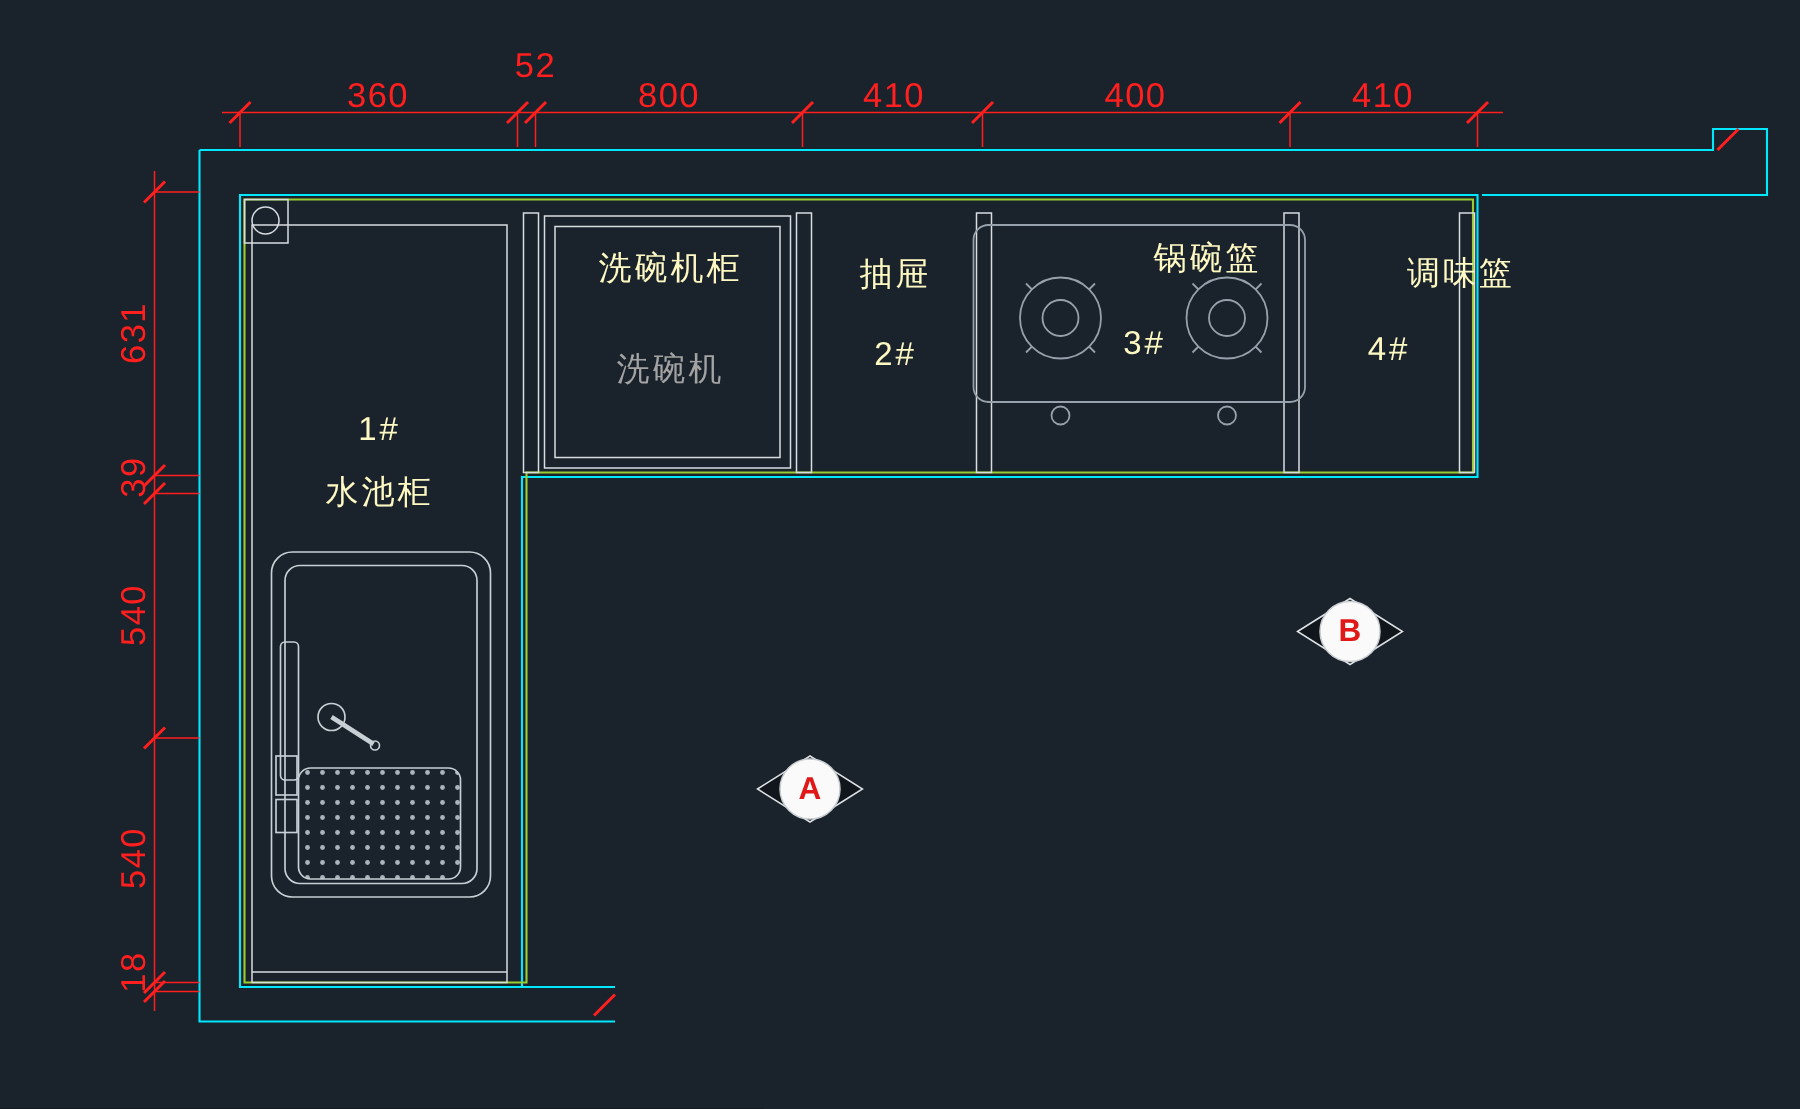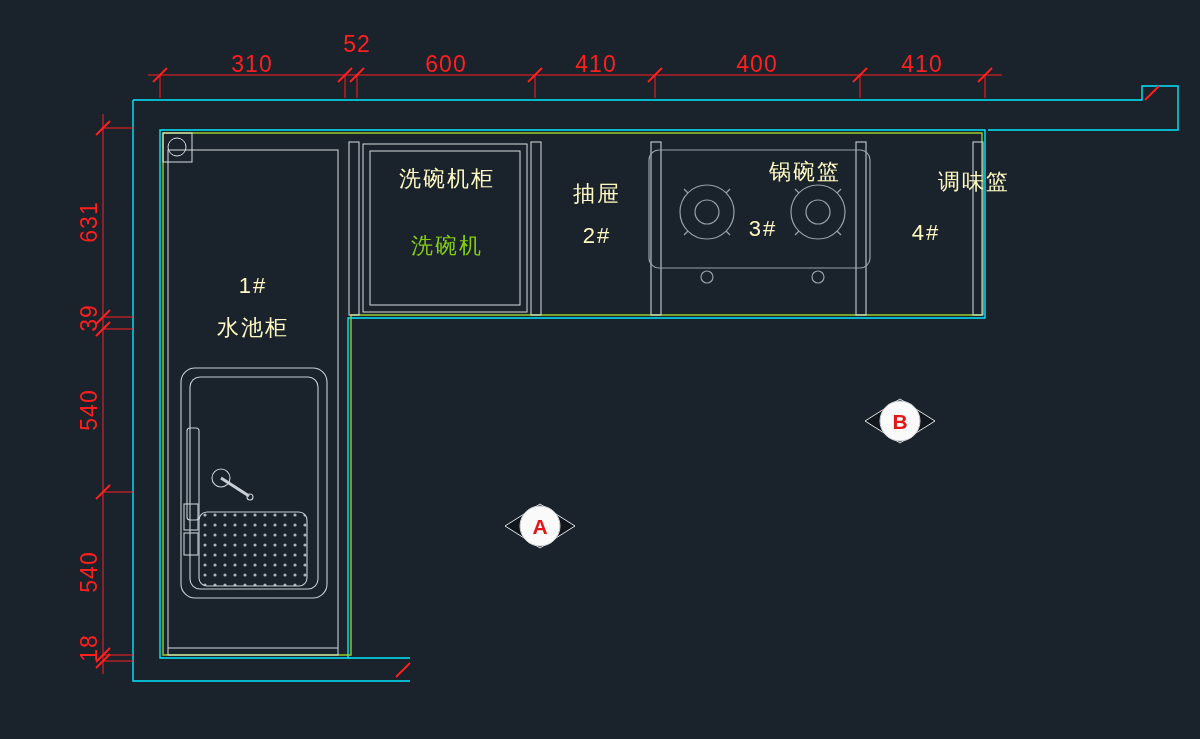--- a/index.html
+++ b/index.html
@@ -6,21 +6,21 @@
   .canvas{
     position:relative;width:1200px;height:739px;overflow:hidden;
     background:#1a222b;
     font-family:"Liberation Sans","DejaVu Sans",sans-serif;
   }
   .canvas svg{position:absolute;left:0;top:0;}
   .txt{position:absolute;transform:translate(-50%,-50%);white-space:nowrap;line-height:1;}
   .dimt{color:#ff1f1f;font-size:23px;letter-spacing:1px;}
   .diml{color:#ff1f1f;font-size:23px;letter-spacing:1px;transform:translate(-50%,-50%) rotate(-90deg);}
   .lbl{color:#fef9c3;font-size:22px;letter-spacing:2px;}
-  .lbl.gray{color:#84cc16;}
+  .lbl.gray{color:#a3a3a3;}
   .mk{color:#e01818;font-size:21px;font-weight:bold;}
 </style>
 </head>
 <body>
 
 <div class="canvas">
 
   <svg width="1200" height="739" viewBox="0 0 1200 739">
     <defs>
       <pattern id="dots" width="10" height="10" patternUnits="userSpaceOnUse">
@@ -143,36 +143,36 @@
         <line x1="96" y1="668" x2="110" y2="654"></line>
       </g>
     </g>
 
     <g stroke="#ff1f1f" stroke-width="2">
       <line x1="396" y1="677" x2="410" y2="663"></line>
       <line x1="1145" y1="100" x2="1159" y2="86"></line>
     </g>
   </svg>
 
-  <span class="txt dimt" style="left:252px;top:64px">310</span>
+  <span class="txt dimt" style="left:252px;top:64px">360</span>
   <span class="txt dimt" style="left:357px;top:44px">52</span>
-  <span class="txt dimt" style="left:446px;top:64px">600</span>
+  <span class="txt dimt" style="left:446px;top:64px">800</span>
   <span class="txt dimt" style="left:596px;top:64px">410</span>
   <span class="txt dimt" style="left:757px;top:64px">400</span>
   <span class="txt dimt" style="left:922px;top:64px">410</span>
 
   <span class="txt diml" style="left:89px;top:222px">631</span>
   <span class="txt diml" style="left:89px;top:318px">39</span>
   <span class="txt diml" style="left:89px;top:410px">540</span>
   <span class="txt diml" style="left:89px;top:572px">540</span>
   <span class="txt diml" style="left:89px;top:648px">18</span>
 
   <span class="txt lbl" style="left:447px;top:179px">洗碗机柜</span>
   <span class="txt lbl gray" style="left:447px;top:246px">洗碗机</span>
-  <span class="txt lbl" style="left:597px;top:194px">抽屉</span>
+  <span class="txt lbl" style="left:597px;top:183px">抽屉</span>
   <span class="txt lbl" style="left:597px;top:236px">2#</span>
   <span class="txt lbl" style="left:805px;top:172px">锅碗篮</span>
   <span class="txt lbl" style="left:763px;top:229px">3#</span>
   <span class="txt lbl" style="left:974px;top:182px">调味篮</span>
   <span class="txt lbl" style="left:926px;top:233px">4#</span>
   <span class="txt lbl" style="left:253px;top:286px">1#</span>
   <span class="txt lbl" style="left:253px;top:328px">水池柜</span>
 
   <span class="txt mk" style="left:540px;top:526px">A</span>
   <span class="txt mk" style="left:900px;top:421px">B</span>

